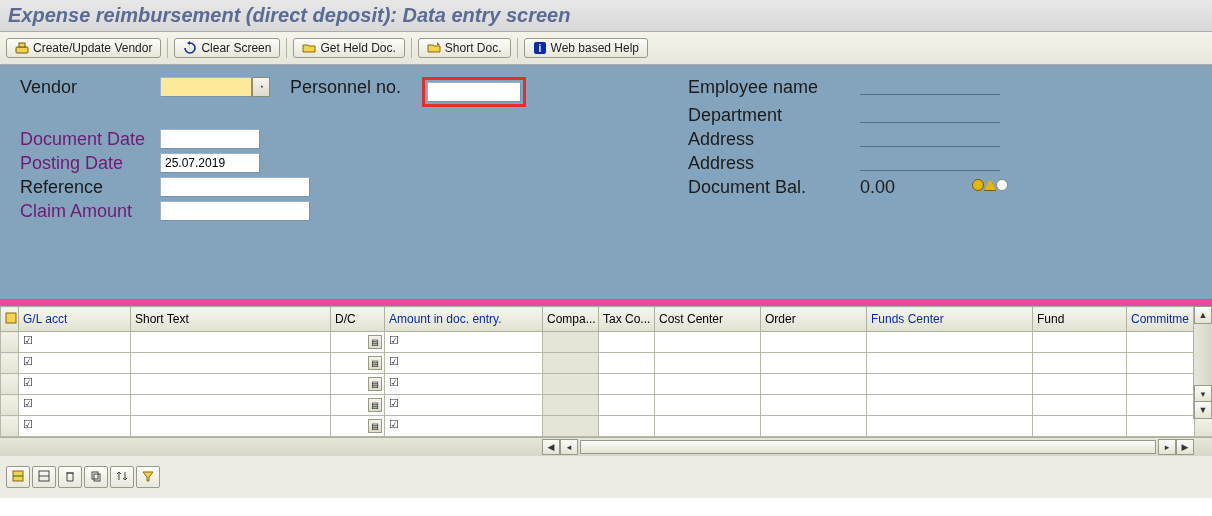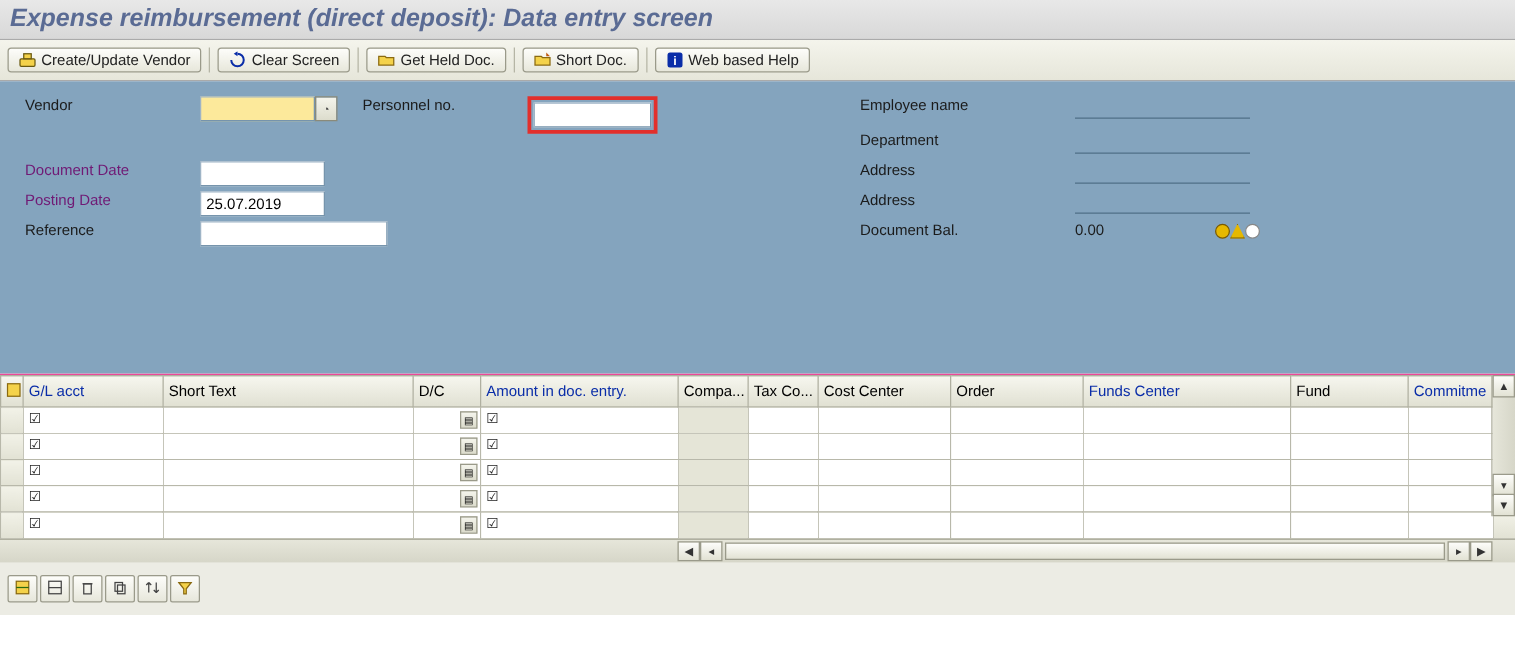--- a/index.html
+++ b/index.html
@@ -51,21 +51,21 @@
   }
   .form-area {
     background: #84a4be;
     padding: 12px 10px 18px 10px;
     position: relative;
     height: 234px;
     box-sizing: border-box;
   }
   
   .field-label {
-    font-size: 12px;
+    font-size: 18px;
     color: #1b1b1b;
   }
   .field-label.link {
     color: #701a75;
   }
   .txtinput {
     background: #fff;
     border: 1px solid #9eb4c6;
     border-right-color:#7694ac;
     border-bottom-color:#7694ac;
@@ -115,21 +115,21 @@
   .col-r1-value{ position:absolute; left: 850px; top: 0; width:130px;}
   .row { position: relative; height: 24px; }
   .row1 { height: 28px; }
   .statuslight {
     display:inline-block; width:10px; height:10px; border-radius:50%;
   }
 
   
   .table-wrap {
     background: #ecece4;
-    border-top: 1px solid #ec4899;
+    border-top: 7px solid #ec4899;
     position: relative;
   }
   .tbl {
     border-collapse: collapse;
     width: 100%;
     table-layout: fixed;
   }
   .tbl th {
     background: linear-gradient(#f6f6ee,#e0e0d2);
     border: 1px solid #b0b0a0;
@@ -315,20 +315,24 @@
     <span class="col-l-input"><input class="txtinput" style="width: 150px;" value=""></span>
     <span class="col-r1-label field-label">Document Bal.</span>
     <span class="col-r1-value field-label" style="border:none;">0.00</span>
     <span style="position:absolute; left:962px; top:2px;">
       <span class="statuslight" style="background:#e6b800;border:1px solid #7a5a00;"></span><span class="statuslight" style="background:#e6b800;border:1px solid #7a5a00; clip-path: polygon(50% 0,100% 100%,0 100%); border-radius:0;"></span><span class="statuslight" style="background:#fff;border:1px solid #888;"></span>
     </span>
   </div>
 
 
 
+  <div class="row">
+    <span class="col-l-label field-label link">Claim Amount</span>
+    <span class="col-l-input"><input class="txtinput" style="width: 150px;" value=""></span>
+  </div>
 
 </div>
 
 <div class="table-wrap">
   <div style="position:relative;">
   <table class="tbl">
     <colgroup>
       <col style="width:18px">
           <col style="width:112px">
           <col style="width:200px">

